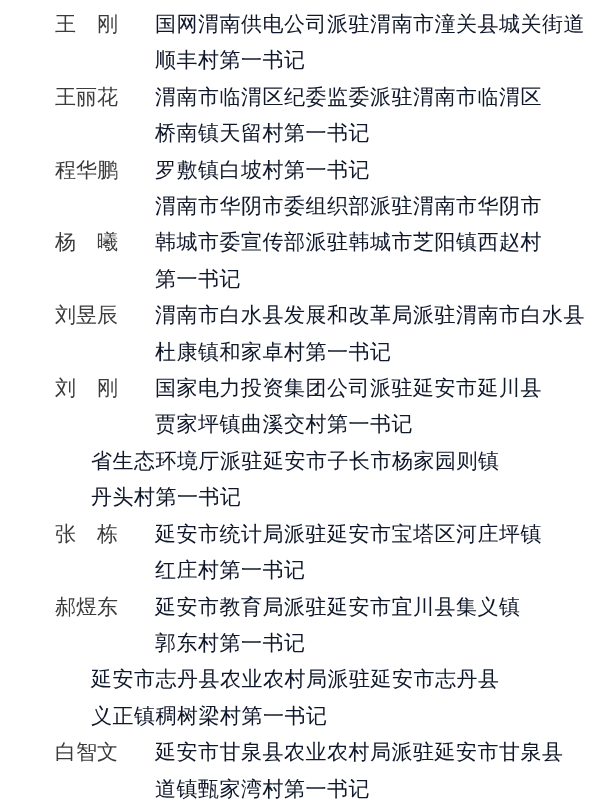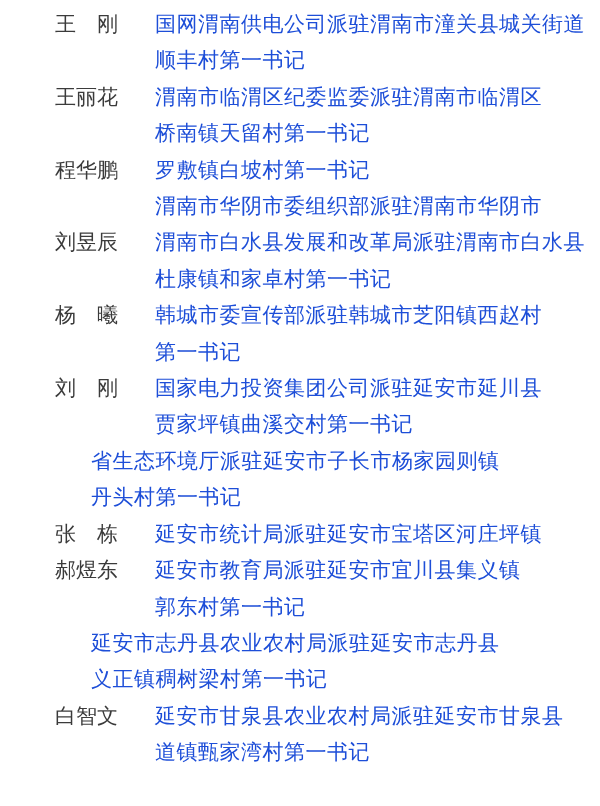--- a/index.html
+++ b/index.html
@@ -32,21 +32,21 @@
     line-height: 36.4px;
     letter-spacing: 0;
     white-space: pre;
     color: #3b3b3b;
   }
   .desc {
     margin-left: 36px;
     font-size: 21px;
     line-height: 36.4px;
     letter-spacing: 0.5px;
-    color: #1d4ed8;
+    color: #0f172a;
   }
   .desc .line {
     white-space: nowrap;
   }
 </style>
 </head>
 <body>
 
 <div class="page">
 
@@ -68,32 +68,32 @@
 
   <div class="entry">
     <div class="name">程华鹏</div>
     <div class="desc">
       <div class="line">罗敷镇白坡村第一书记</div>
       <div class="line">渭南市华阴市委组织部派驻渭南市华阴市</div>
     </div>
   </div>
 
   <div class="entry">
+    <div class="name">杨　曦</div>
+    <div class="desc">
+      <div class="line">韩城市委宣传部派驻韩城市芝阳镇西赵村</div>
+      <div class="line">第一书记</div>
+    </div>
+  </div>
+
+  <div class="entry">
     <div class="name">刘昱辰</div>
     <div class="desc">
       <div class="line">渭南市白水县发展和改革局派驻渭南市白水县</div>
       <div class="line">杜康镇和家卓村第一书记</div>
-    </div>
-  </div>
-
-  <div class="entry">
-    <div class="name">杨　曦</div>
-    <div class="desc">
-      <div class="line">韩城市委宣传部派驻韩城市芝阳镇西赵村</div>
-      <div class="line">第一书记</div>
     </div>
   </div>
 
   <div class="entry">
     <div class="name">刘　刚</div>
     <div class="desc">
       <div class="line">国家电力投资集团公司派驻延安市延川县</div>
       <div class="line">贾家坪镇曲溪交村第一书记</div>
     </div>
   </div>
@@ -102,20 +102,21 @@
     <div class="desc">
       <div class="line">省生态环境厅派驻延安市子长市杨家园则镇</div>
       <div class="line">丹头村第一书记</div>
     </div>
   </div>
 
   <div class="entry">
     <div class="name">张　栋</div>
     <div class="desc">
       <div class="line">延安市统计局派驻延安市宝塔区河庄坪镇</div>
+      <div class="line">红庄村第一书记</div>
     </div>
   </div>
 
   <div class="entry">
     <div class="name">郝煜东</div>
     <div class="desc">
       <div class="line">延安市教育局派驻延安市宜川县集义镇</div>
       <div class="line">郭东村第一书记</div>
     </div>
   </div>

